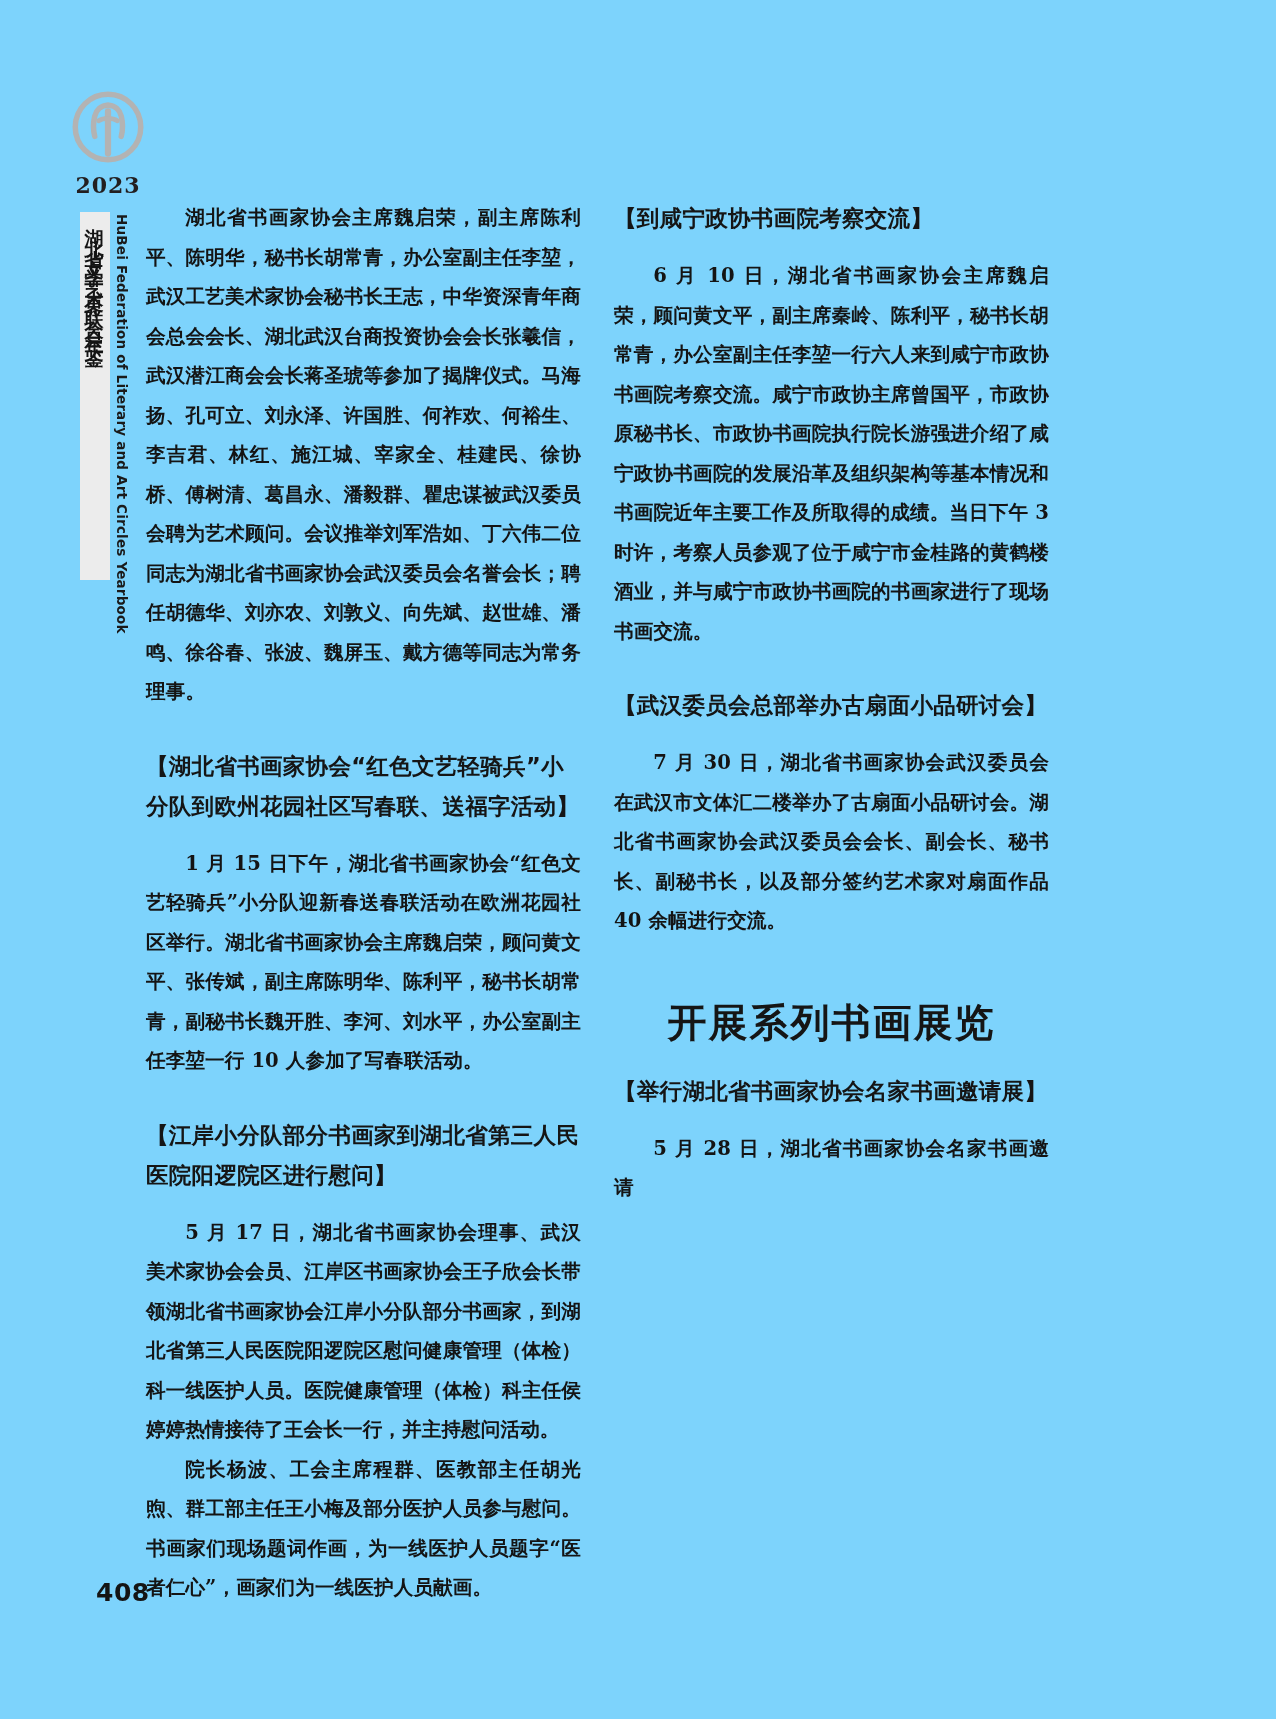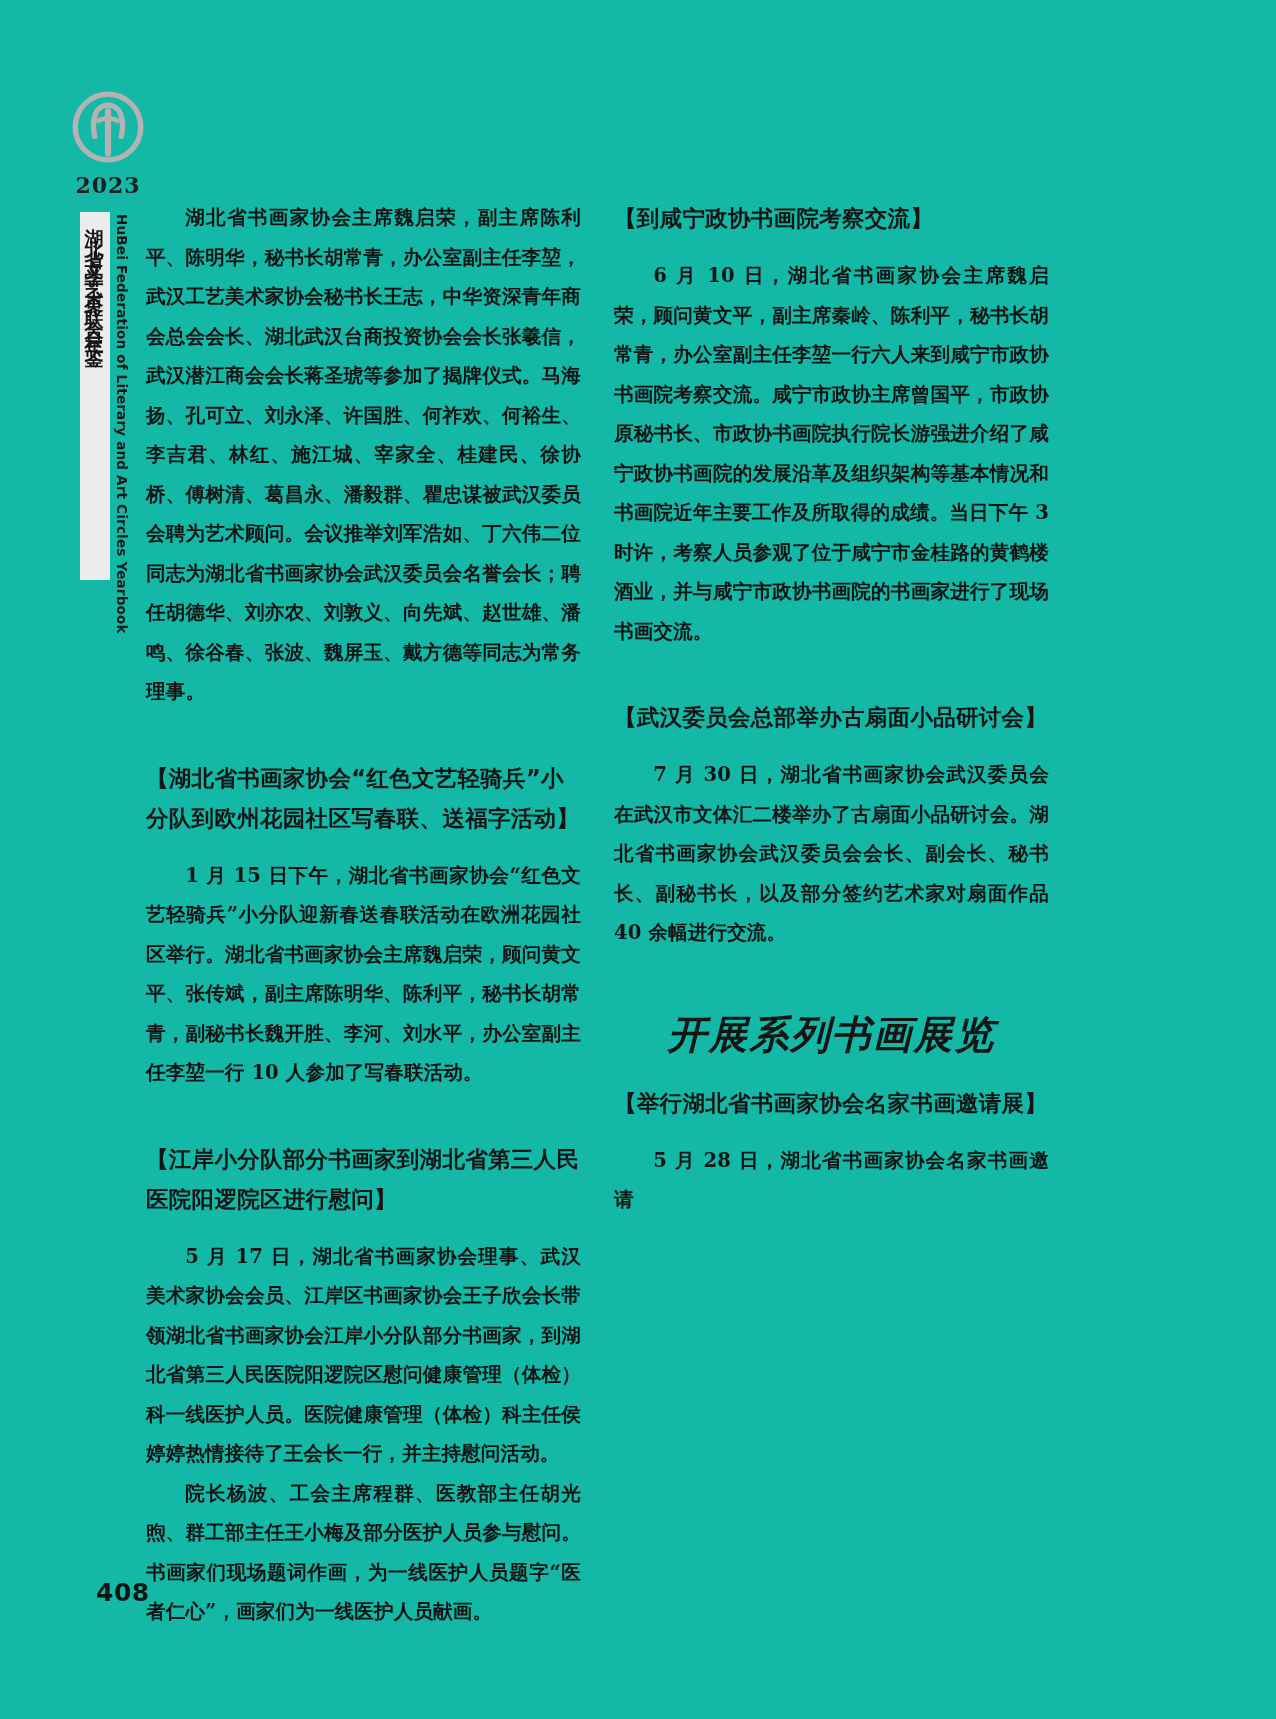--- a/index.html
+++ b/index.html
@@ -13,21 +13,21 @@
     position: relative;
     font-family: "DejaVu Serif", "Liberation Serif", serif;
     color: #1a1a1a;
     overflow: hidden;
   }
 
   
   .page {
     position: absolute;
     inset: 0;
-    background: #14b8a6;
+    background: #7dd3fc;
   }
 
   
   .masthead {
     position: absolute;
     left: 62px;
     top: 88px;
     width: 92px;
     text-align: center;
   }
@@ -110,34 +110,33 @@
 
   .h-bracket {
     font-family: "DejaVu Sans", "Liberation Sans", sans-serif;
     font-weight: 700;
     font-size: 22.5px;
     line-height: 40px;
     color: #151515;
     margin: 0;
     letter-spacing: 0.3px;
   }
-  .gap-before-head { margin-top: 46px; }
+  .gap-before-head { margin-top: 34px; }
   .gap-after-head  { margin-top: 18px; }
   .para + .para { margin-top: 0; }
 
   .h-section {
     font-family: "DejaVu Sans", "Liberation Sans", sans-serif;
     font-weight: 700;
     font-size: 39px;
     line-height: 52px;
     letter-spacing: 2px;
     color: #151515;
     text-align: center;
     margin: 56px 0 22px 0;
-    font-style: italic;
   }
 
   
   .folio {
     position: absolute;
     left: 96px;
     bottom: 112px;
     font-family: "DejaVu Sans", "Liberation Sans", sans-serif;
     font-weight: 700;
     font-size: 25px;

